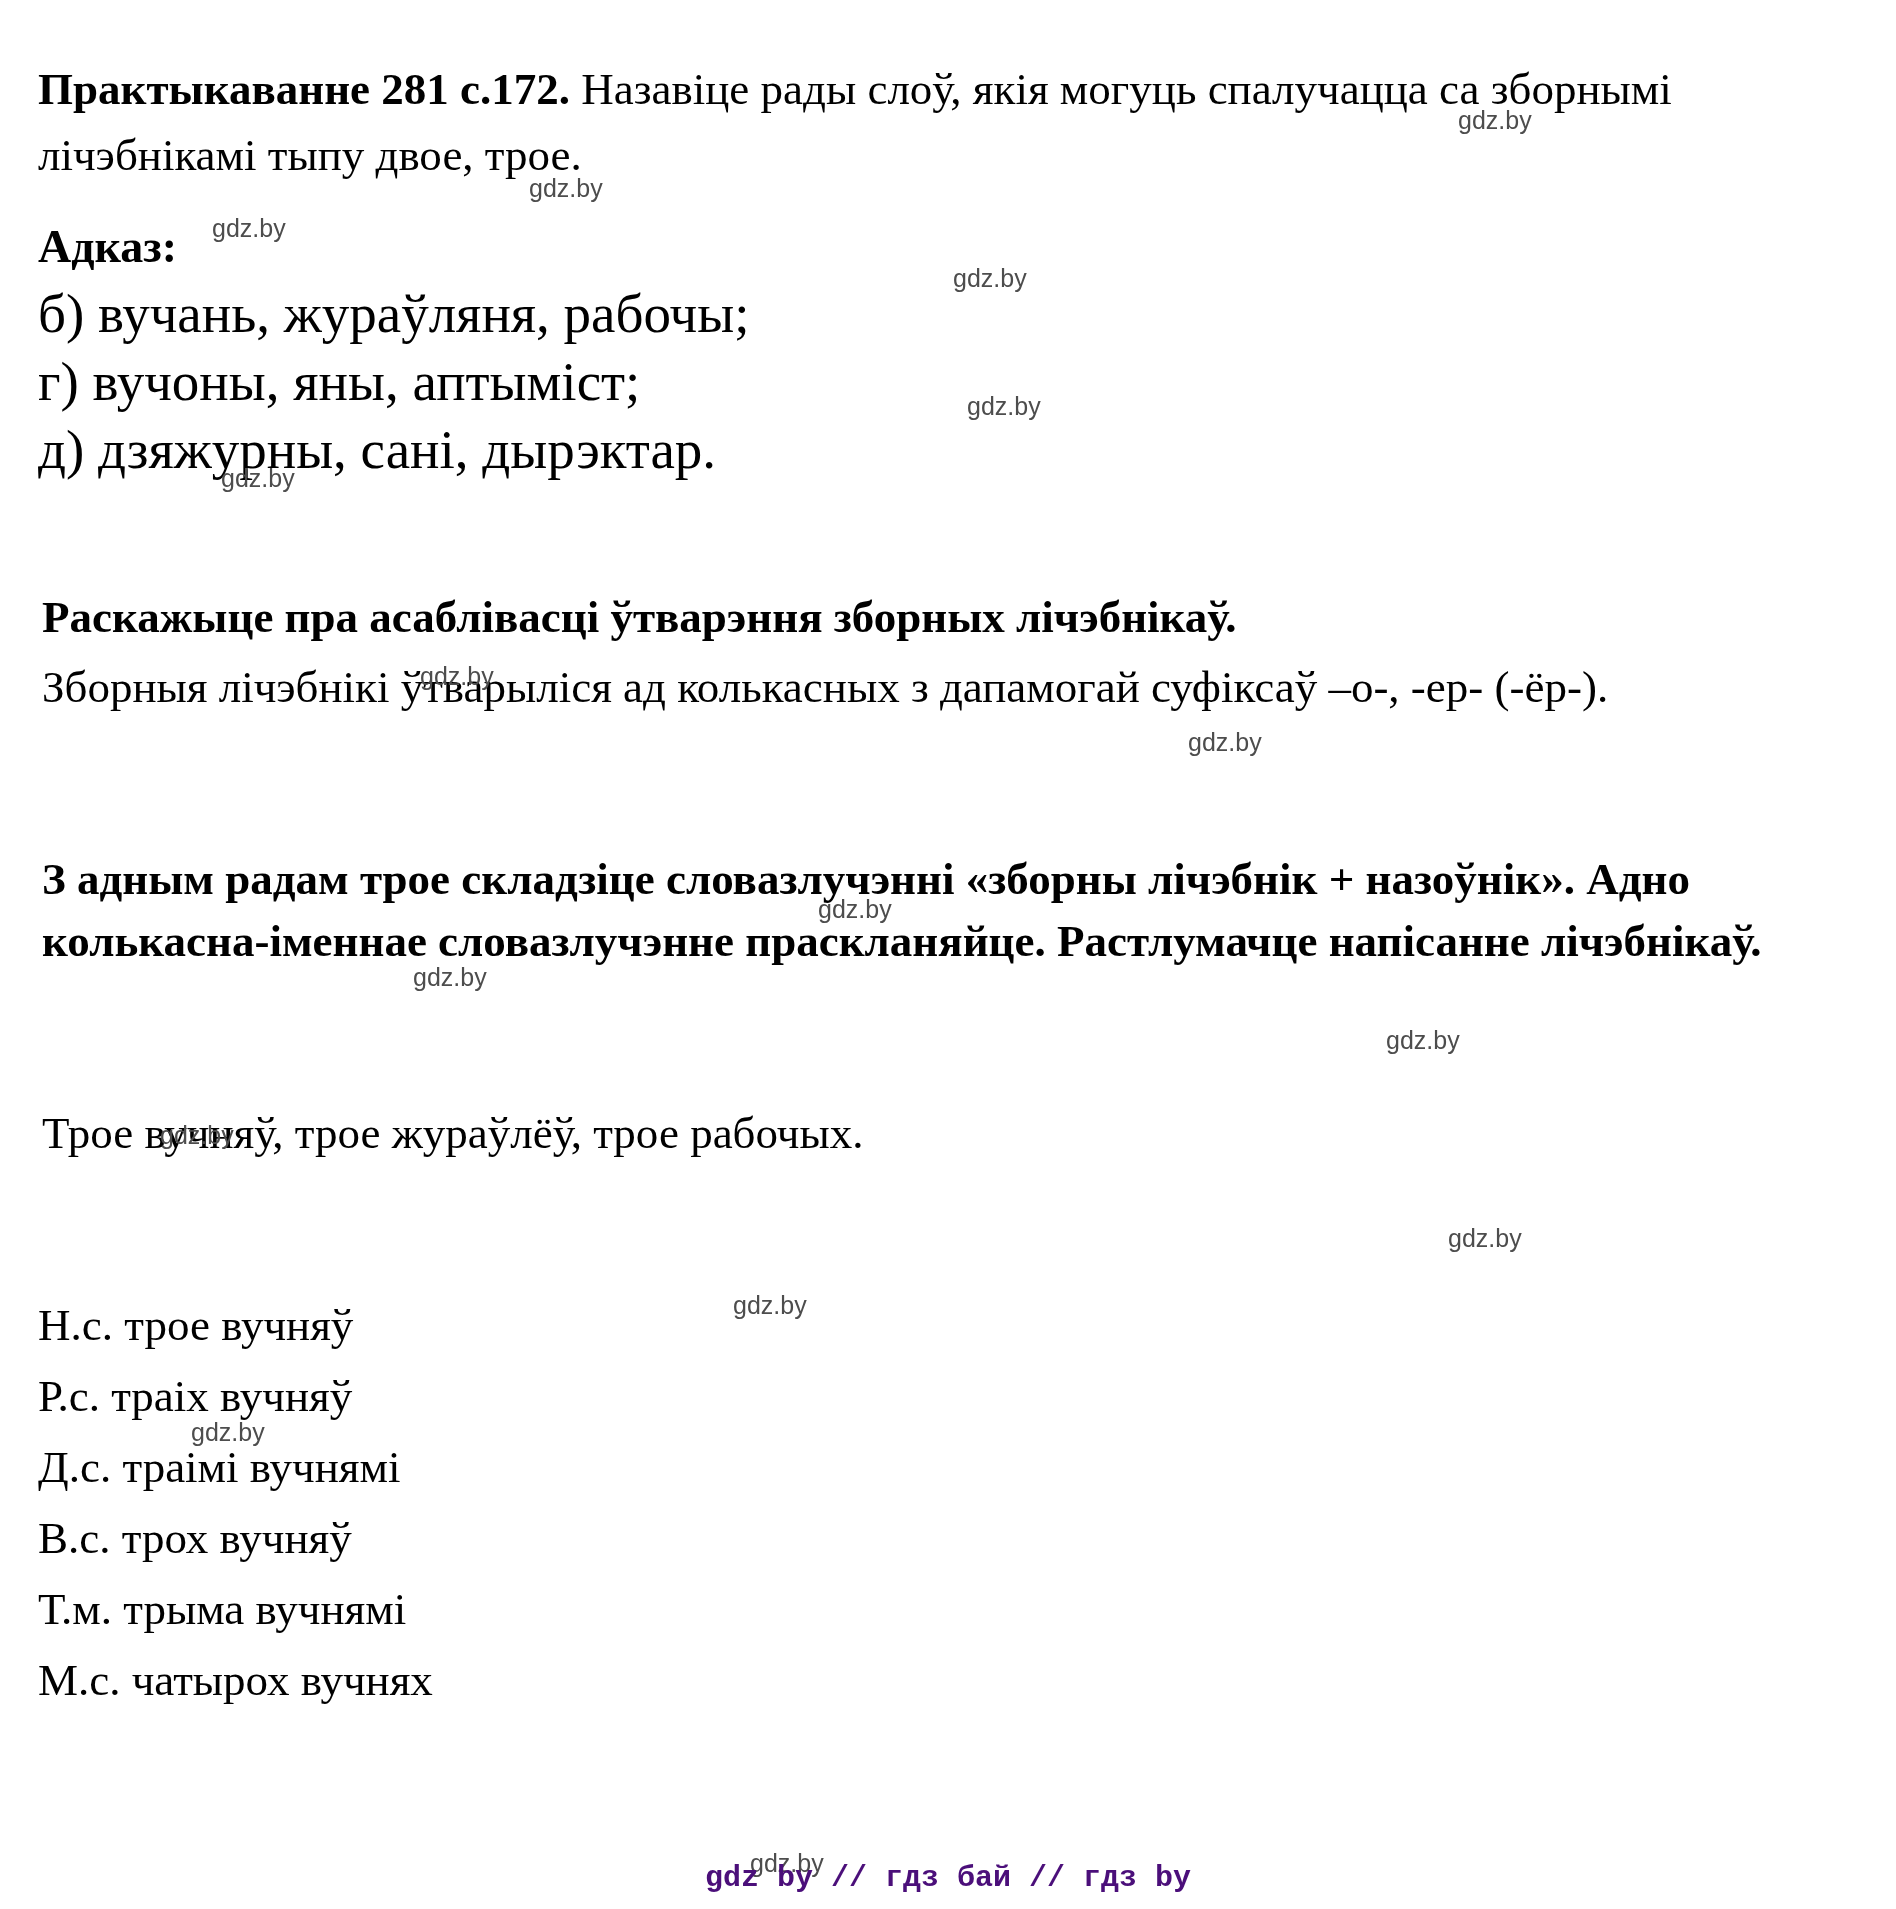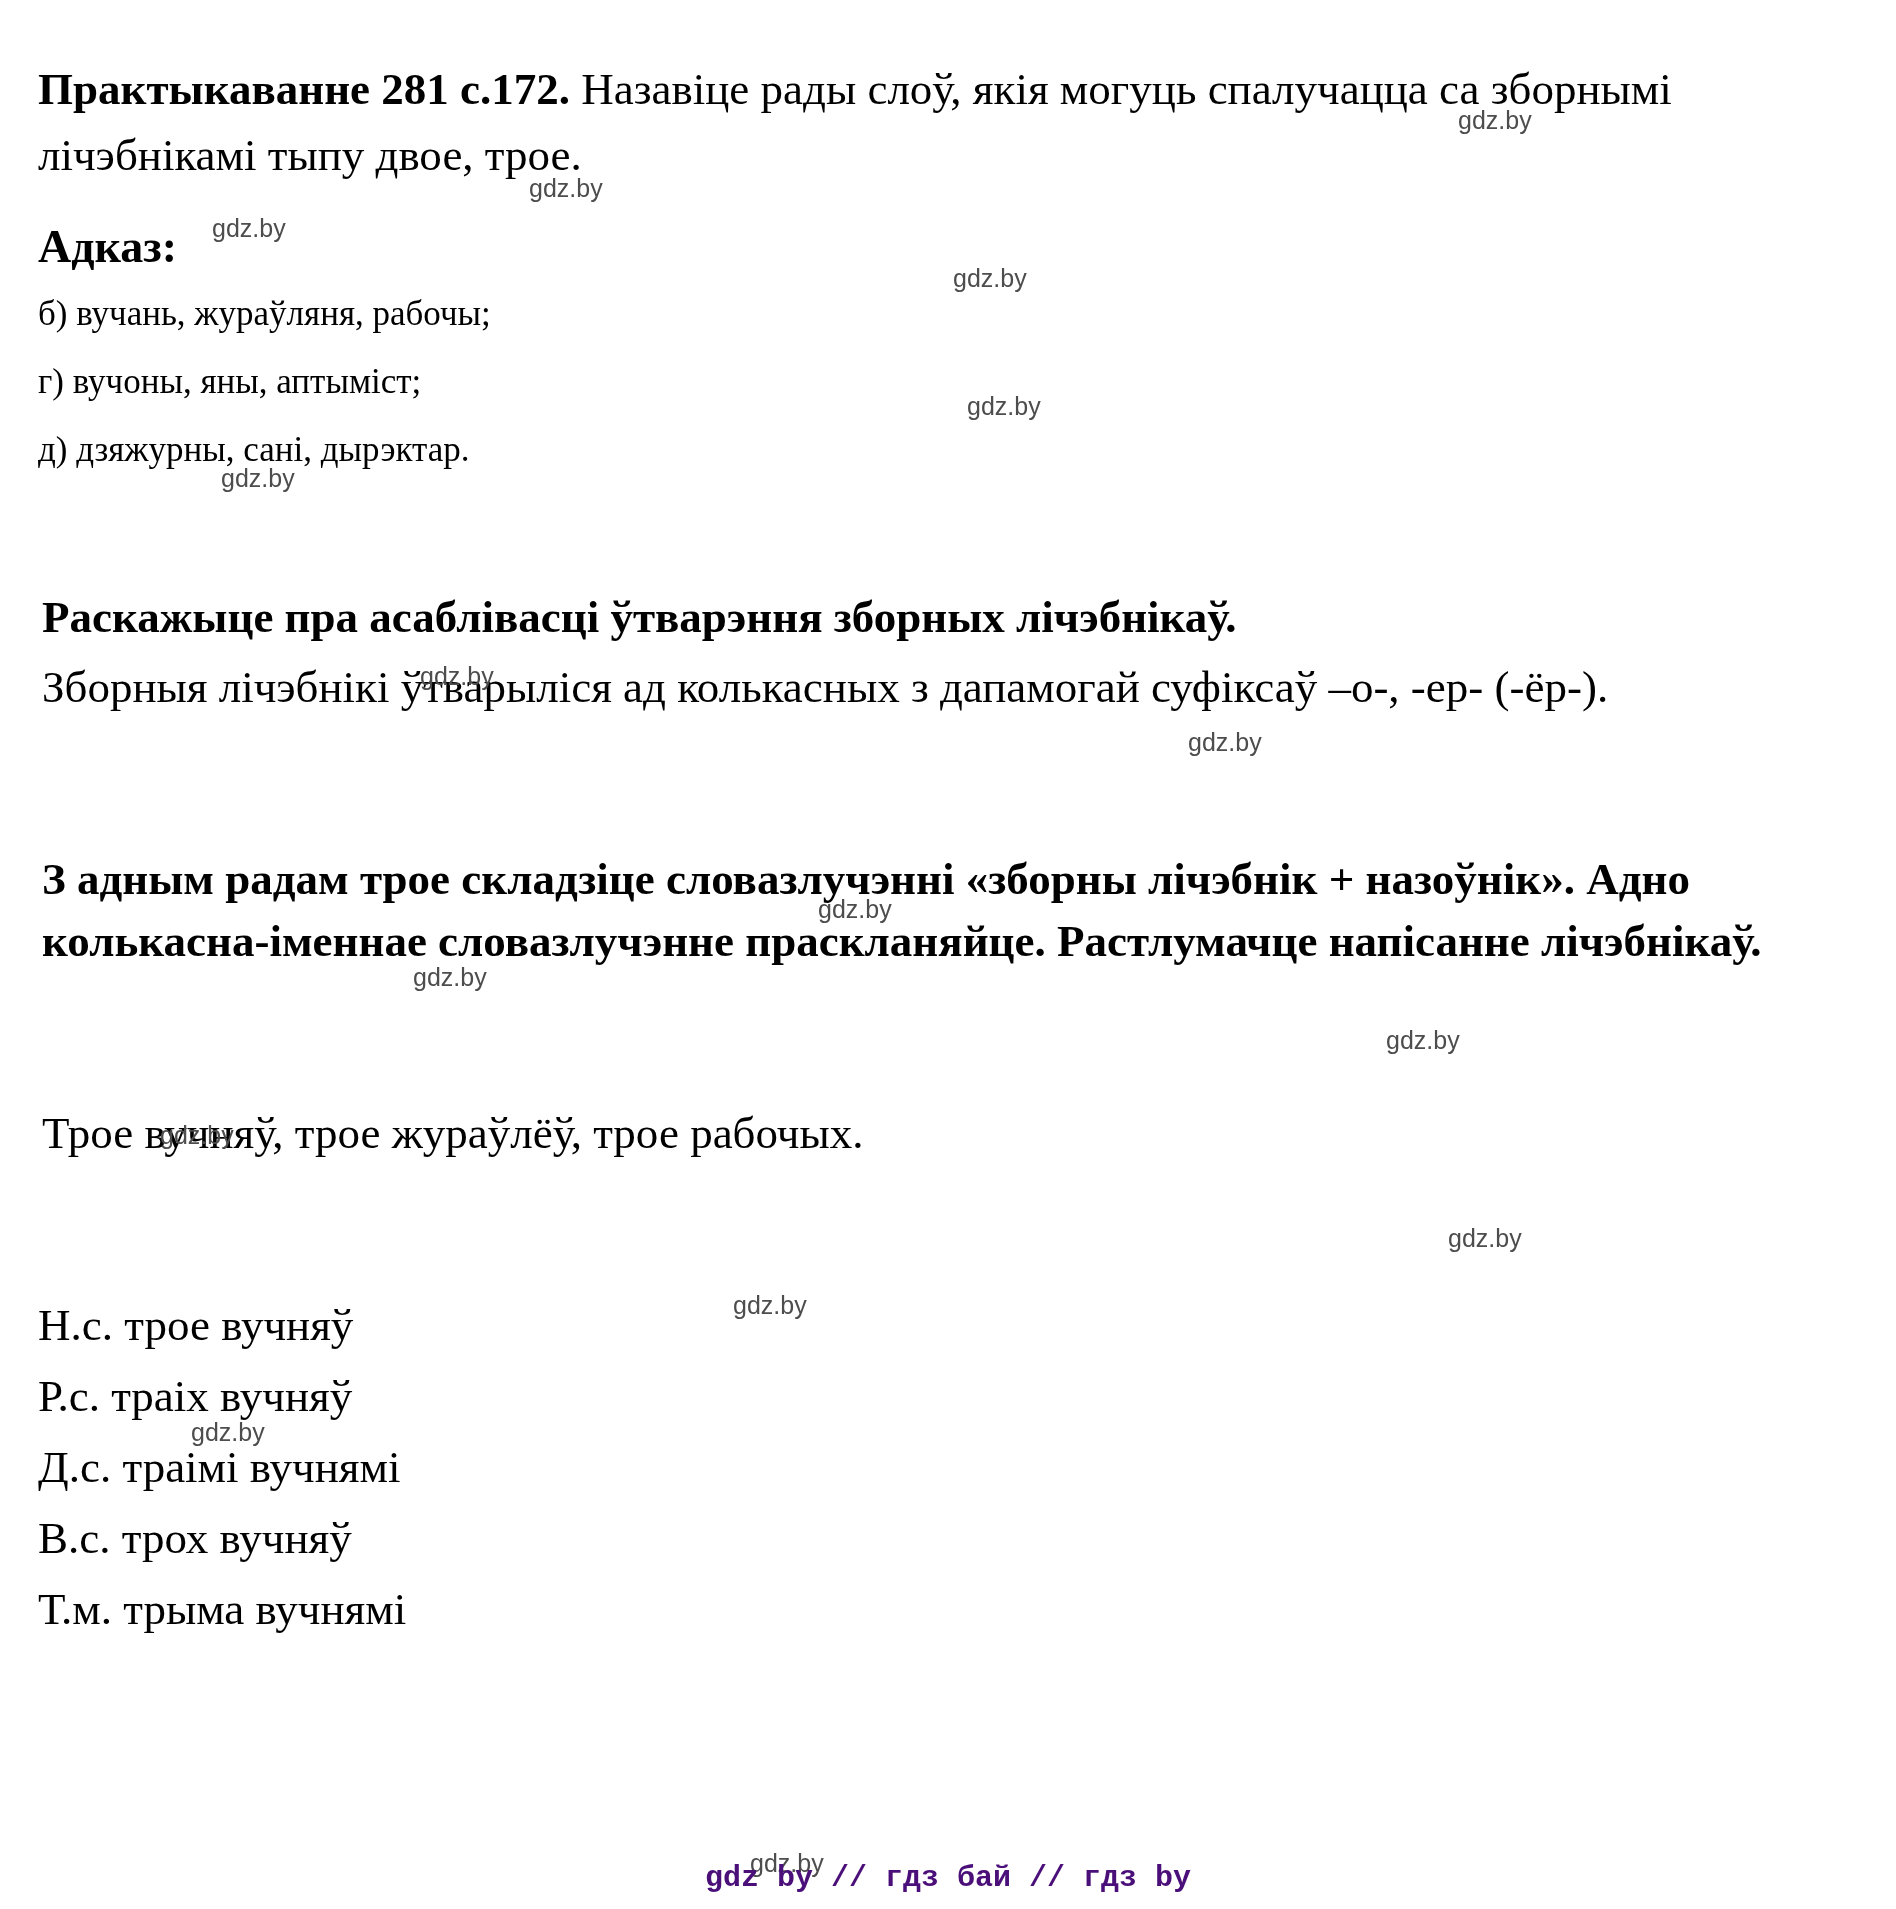--- a/index.html
+++ b/index.html
@@ -62,21 +62,21 @@
 
   .answer-label {
     font-size: 46px;
     font-weight: 700;
     line-height: 66px;
     margin: 0;
     font-family: Liberation Serif, serif;
   }
 
   .ans-line {
-    font-size: 35px;
+    font-size: 55px;
     line-height: 68px;
     margin: 0;
   }
 
   .spacer-sm { height: 26px; }
   .spacer-lg { height: 96px; }
   .spacer-xl { height: 120px; }
 
   .decl-line {
     font-size: 45px;
@@ -144,20 +144,21 @@
     <p class="para">Трое вучняў, трое жураўлёў, трое рабочых.</p>
 
     <div class="spacer-xl"></div>
 
     <div>
       <p class="decl-line">Н.с. трое вучняў</p>
       <p class="decl-line">Р.с. траіх вучняў</p>
       <p class="decl-line">Д.с. траімі вучнямі</p>
       <p class="decl-line">В.с. трох вучняў</p>
       <p class="decl-line">Т.м. трыма вучнямі</p>
+      <p class="decl-line">М.с. чатырох вучнях</p>
     </div>
 
   </div>
 
   <div id="watermark-layer">
       <span class="wm" style="left: 1458px; top: 106px;">gdz.by</span>
       <span class="wm" style="left: 529px; top: 174px;">gdz.by</span>
       <span class="wm" style="left: 212px; top: 214px;">gdz.by</span>
       <span class="wm" style="left: 953px; top: 264px;">gdz.by</span>
       <span class="wm" style="left: 967px; top: 392px;">gdz.by</span>

